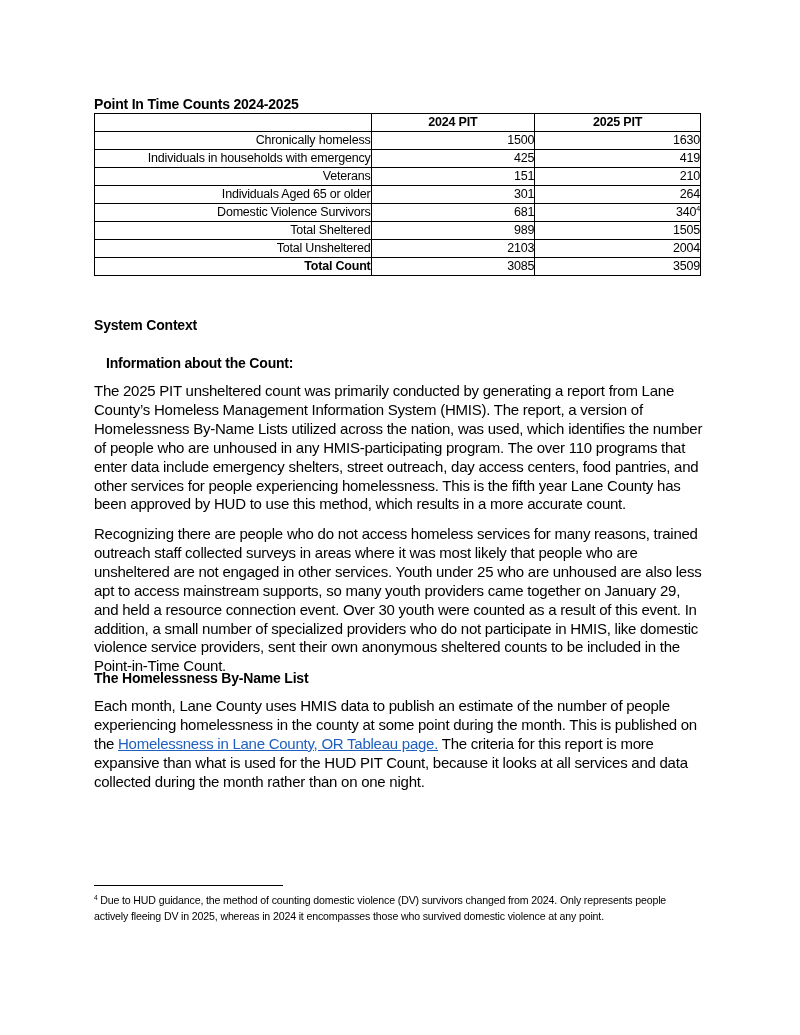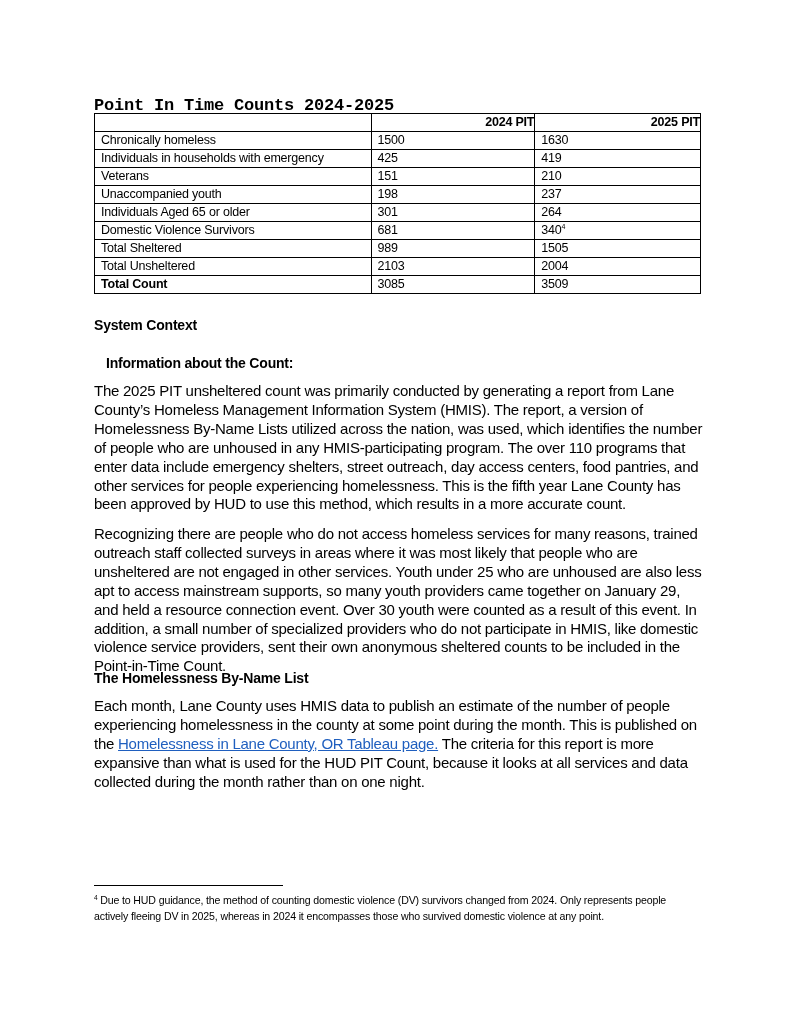--- a/index.html
+++ b/index.html
@@ -3,32 +3,32 @@
   <meta charset="utf-8">
   <style>
     html, body { margin: 0; padding: 0; background: #ffffff; }
     body {
       width: 800px; height: 1035px; position: relative; overflow: hidden;
       font-family: "Liberation Sans", sans-serif; color: #000;
     }
     .page { position: absolute; left: 94px; top: 0; width: 610px; }
     .tbl-title {
       position: absolute; top: 96px; left: 0;
-      font-size: 17px; font-weight: bold; letter-spacing: -0.2px; font-family: Liberation Mono, monospace;
+      font-size: 14px; font-weight: bold; letter-spacing: -0.2px;
     }
     table.pit {
       position: absolute; top: 113px; left: 0;
       border-collapse: collapse; width: 607px;
       font-size: 12.5px; letter-spacing: -0.2px;
     }
     table.pit td, table.pit th {
       border: 1px solid #000; height: 17px; padding: 0 0 0 6px;
-      line-height: 17px; text-align: left; font-weight: normal;
+      line-height: 17px; text-align: right; font-weight: normal;
     }
-    table.pit th { font-weight: bold; text-align: right; padding: 0; }
+    table.pit th { font-weight: bold; text-align: center; padding: 0; }
     table.pit col.c1 { width: 277px; }
     table.pit col.c2 { width: 164px; }
     table.pit col.c3 { width: 166px; }
     table.pit tr.bold td.label { font-weight: bold; margin-left: 44px; }
     sup.fn { font-size: 7px; vertical-align: 5px; line-height: 0; }
     .heading {
       position: absolute; left: 0; font-size: 14px; font-weight: bold; letter-spacing: -0.2px;
     }
     .para {
       position: absolute; left: 0; width: 612px;
@@ -74,25 +74,20 @@
           <td class="label"><span>Individuals in households with emergency</span></td>
           <td><span>425</span></td>
           <td><span>419</span></td>
         </tr>
         <tr>
           <td class="label"><span>Veterans</span></td>
           <td><span>151</span></td>
           <td><span>210</span></td>
         </tr>
         <tr>
-          <td class="label"><span>Unaccompanied youth</span></td>
-          <td><span>198</span></td>
-          <td><span>237</span></td>
-        </tr>
-        <tr>
           <td class="label"><span>Individuals Aged 65 or older</span></td>
           <td><span>301</span></td>
           <td><span>264</span></td>
         </tr>
         <tr>
           <td class="label"><span>Domestic Violence Survivors</span></td>
           <td><span>681</span></td>
           <td><span>340</span><sup class="fn">4</sup></td>
         </tr>
         <tr>

